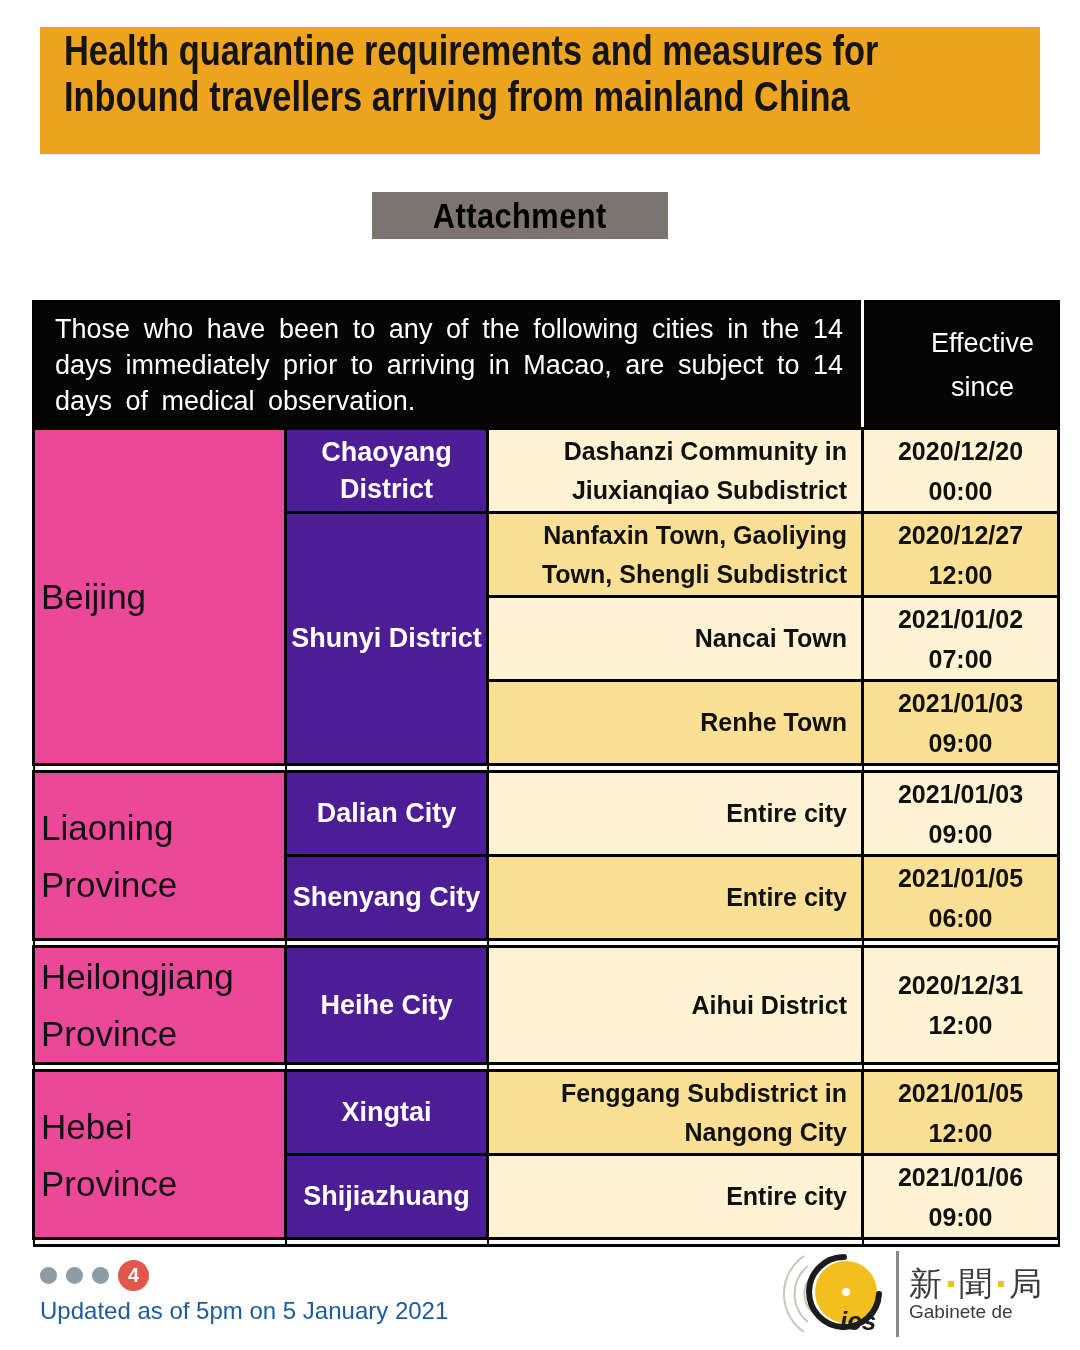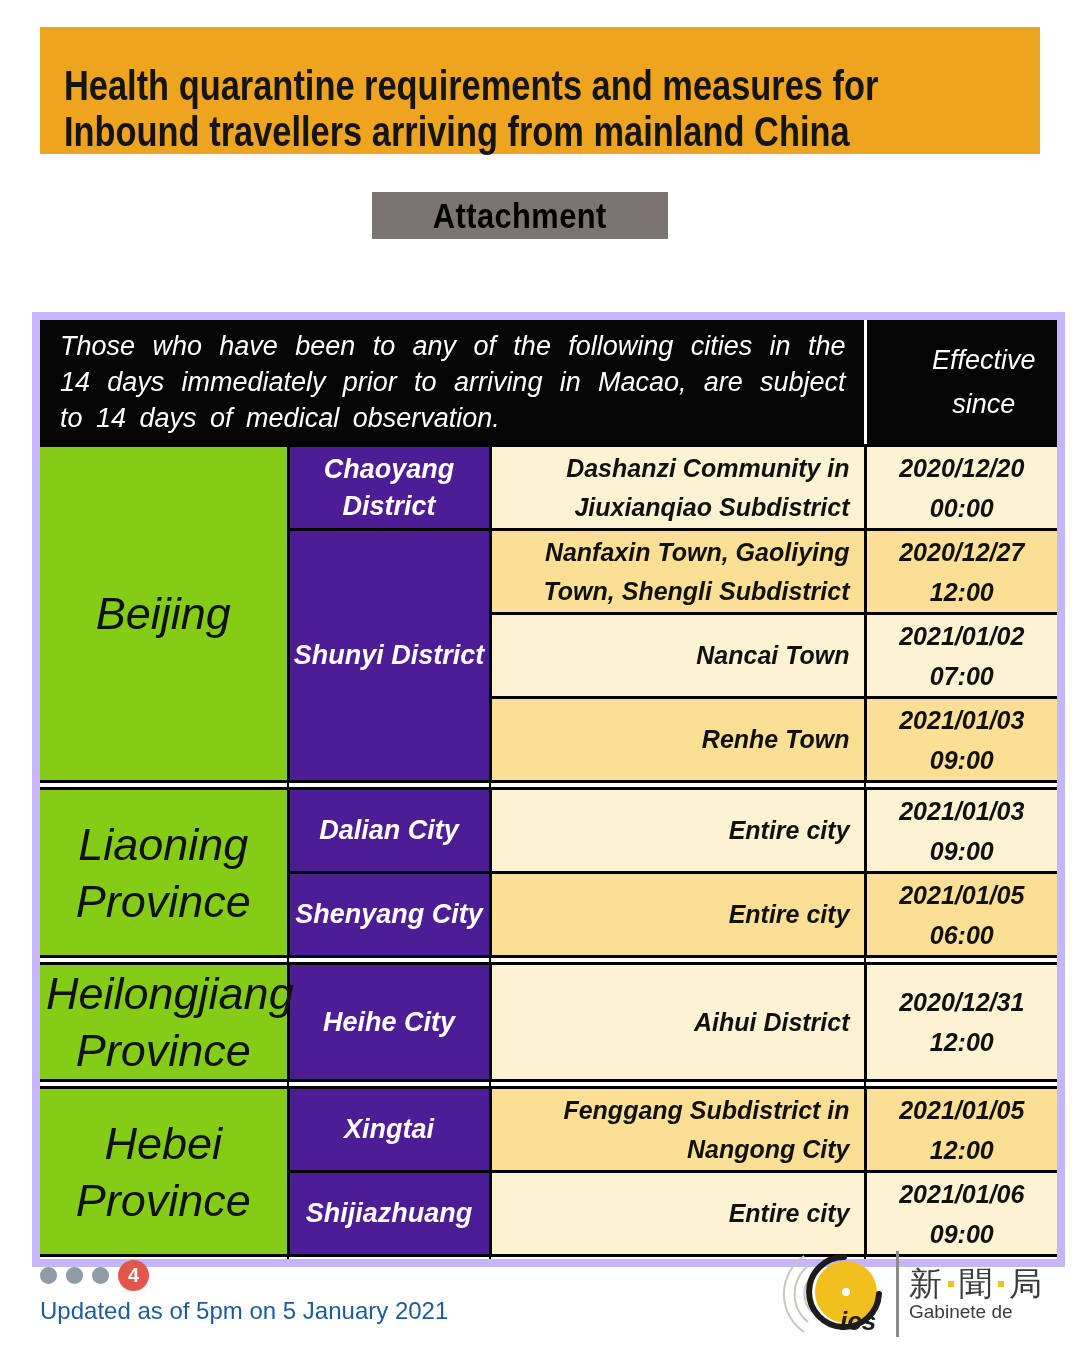--- a/index.html
+++ b/index.html
@@ -10,21 +10,21 @@
     position: relative;
     overflow: hidden;
   }
   .page { position: relative; width: 1080px; height: 1350px; background: #ffffff; }
 
   
   .banner {
     position: absolute; left: 40px; top: 27px;
     width: 1000px; height: 127px;
     background: #EEA41E;
-    display: flex; flex-direction: column; justify-content: flex-end;
+    display: flex; flex-direction: column; justify-content: flex-start;
     padding-left: 24px;
   }
   .banner .title-line {
     font-weight: 700; color: #141414;
     font-size: 43px; line-height: 46px;
     transform: scaleX(0.80); transform-origin: left center;
     white-space: nowrap; letter-spacing: 0px;
   }
 
   
@@ -32,25 +32,24 @@
     position: absolute; left: 372px; top: 192px;
     width: 296px; height: 47px;
     background: #7B7470;
     color: #000000; font-size: 35px; font-weight: 700;
     display: flex; align-items: center; justify-content: center;
   }
   .attachment span { transform: scaleX(0.88); letter-spacing: 0.5px; }
 
   
   table.qtable {
-    position: absolute; left: 32px; top: 312px;
+    position: absolute; left: 32px; top: 300px;
     width: 1025px;
     border-collapse: collapse; table-layout: fixed;
-    border: 8px solid #c4b5fd;
-    font-style: italic;
+    border: 2px solid #c4b5fd;
   }
   table.qtable td { border: 3px solid #000; vertical-align: middle; }
 
   tr.head-row { height: 108px; }
   td.desc {
     background: #050505; color: #ffffff;
     font-size: 27px; line-height: 36px;
     text-align: justify; word-spacing: 6px;
     padding: 8px 18px 8px 20px;
     border-right: 3px solid #ffffff !important;
@@ -58,23 +57,23 @@
   td.eff {
     background: #050505; color: #ffffff;
     font-size: 27px; text-align: center;
   }
   td.eff div { line-height: 44px; margin-left: 44px; }
 
   tr.row { height: 84px; }
   tr.row-tall { height: 116px; }
 
   td.prov {
-    background: #84cc16; color: #111111;
-    font-size: 45px; line-height: 57px;
-    text-align: center; padding: 0 6px;
+    background: #ec4899; color: #111111;
+    font-size: 35px; line-height: 57px;
+    text-align: left; padding: 0 6px;
   }
   td.dist {
     background: #4c1d95; color: #ffffff;
     font-size: 27px; font-weight: 700; line-height: 37px;
     text-align: center; padding: 0 4px;
   }
   td.area {
     font-size: 25px; font-weight: 700; color: #111111;
     text-align: right; line-height: 39px; padding: 0 14px;
   }

